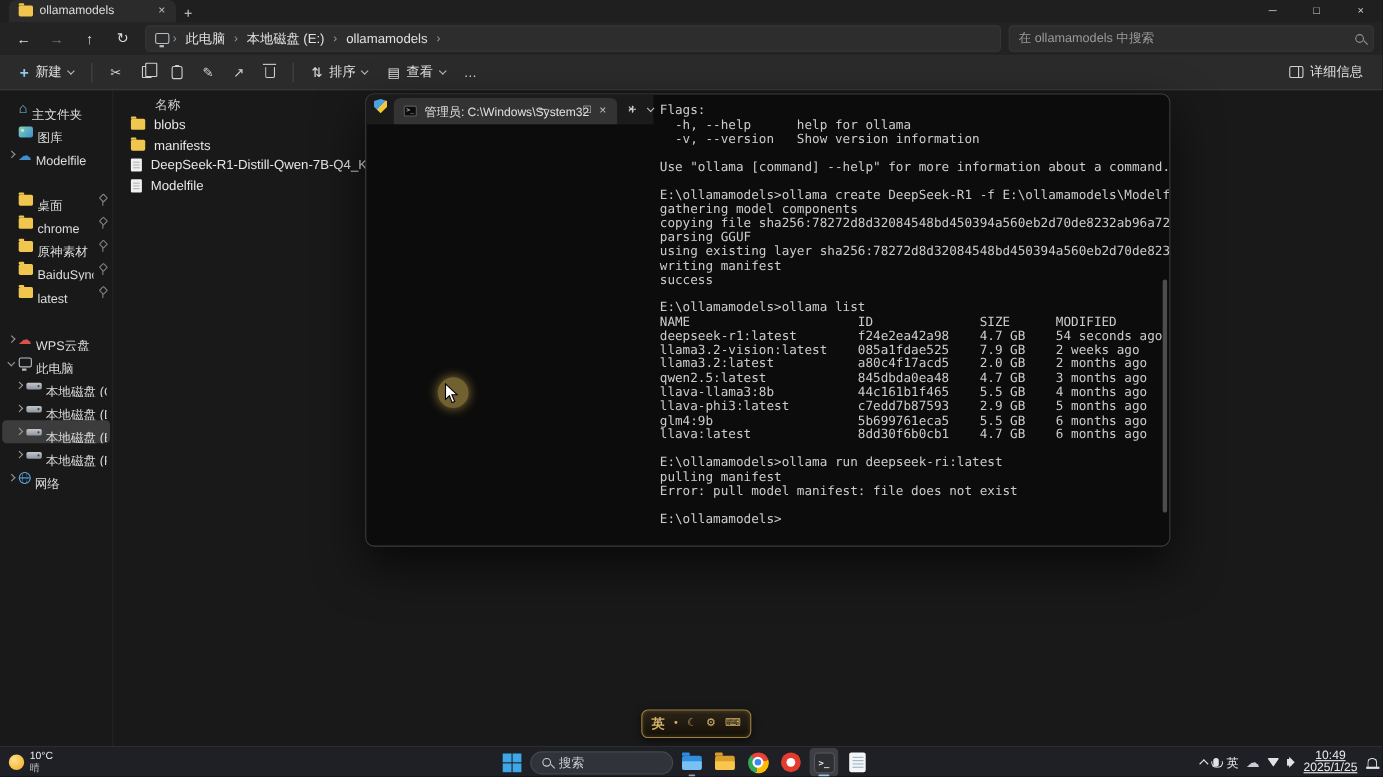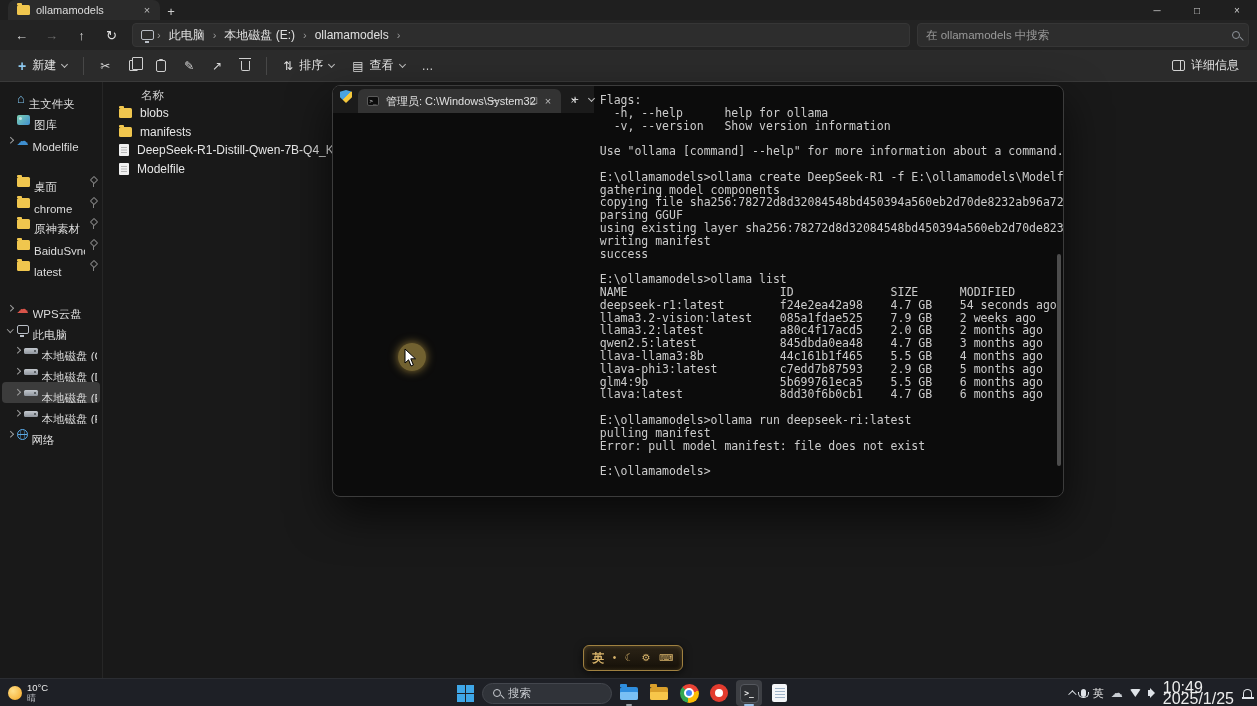--- a/index.html
+++ b/index.html
@@ -148,21 +148,21 @@
   .ic-notepad::after { content:""; position:absolute; left:3px; right:2px; top:4px; height:1px; background:#9fb4c8; box-shadow:0 3px 0 #9fb4c8, 0 6px 0 #9fb4c8, 0 9px 0 #9fb4c8; }
   .tb-tray { position:absolute; right:3px; top:0; height:28px; display:flex; align-items:center; gap:7px; padding-right:2px; }
   .chev-up { width:6px; height:6px; border-top:1.4px solid #dfe3e8; border-right:1.4px solid #dfe3e8; transform:rotate(-45deg) translateY(2px); }
   .ic-mic { width:5px; height:8px; border-radius:2.5px; background:#dfe3e8; position:relative; }
   .ic-mic::after { content:""; position:absolute; left:-2.5px; top:3px; width:9px; height:5px; border:1px solid #dfe3e8; border-top:none; border-radius:0 0 5px 5px; }
   .tray-ime { color:#e8e8e8; font-size:11px; }
   .ic-cloud2 { color:#c9cdd3; font-size:12px; line-height:1; }
   .ic-wifi { width:11px; height:8px; background:#dfe3e8; clip-path:polygon(50% 100%,0 0,100% 0); border-radius:2px; }
   .ic-vol { width:4px; height:6px; background:#dfe3e8; position:relative; margin-right:4px; }
   .ic-vol::before { content:""; position:absolute; left:2px; top:-2px; border-left:5px solid #dfe3e8; border-top:5px solid transparent; border-bottom:5px solid transparent; }
-  .clock { text-align:left; font-size:16px; line-height:11.5px; color:#ececec; }
+  .clock { text-align:center; font-size:11px; line-height:11.5px; color:#ececec;text-decoration:underline; }
   .ic-bell { width:9px; height:9px; border:1.2px solid #dfe3e8; border-bottom:none; border-radius:5px 5px 0 0; position:relative; margin-left:2px; }
   .ic-bell::after { content:""; position:absolute; left:-2.5px; bottom:-1px; width:12px; height:1.2px; background:#dfe3e8; }
 </style>
 </head>
 <body>
 
 <div id="screen">
 
   <div id="explorer">
     <div class="tabstrip">

